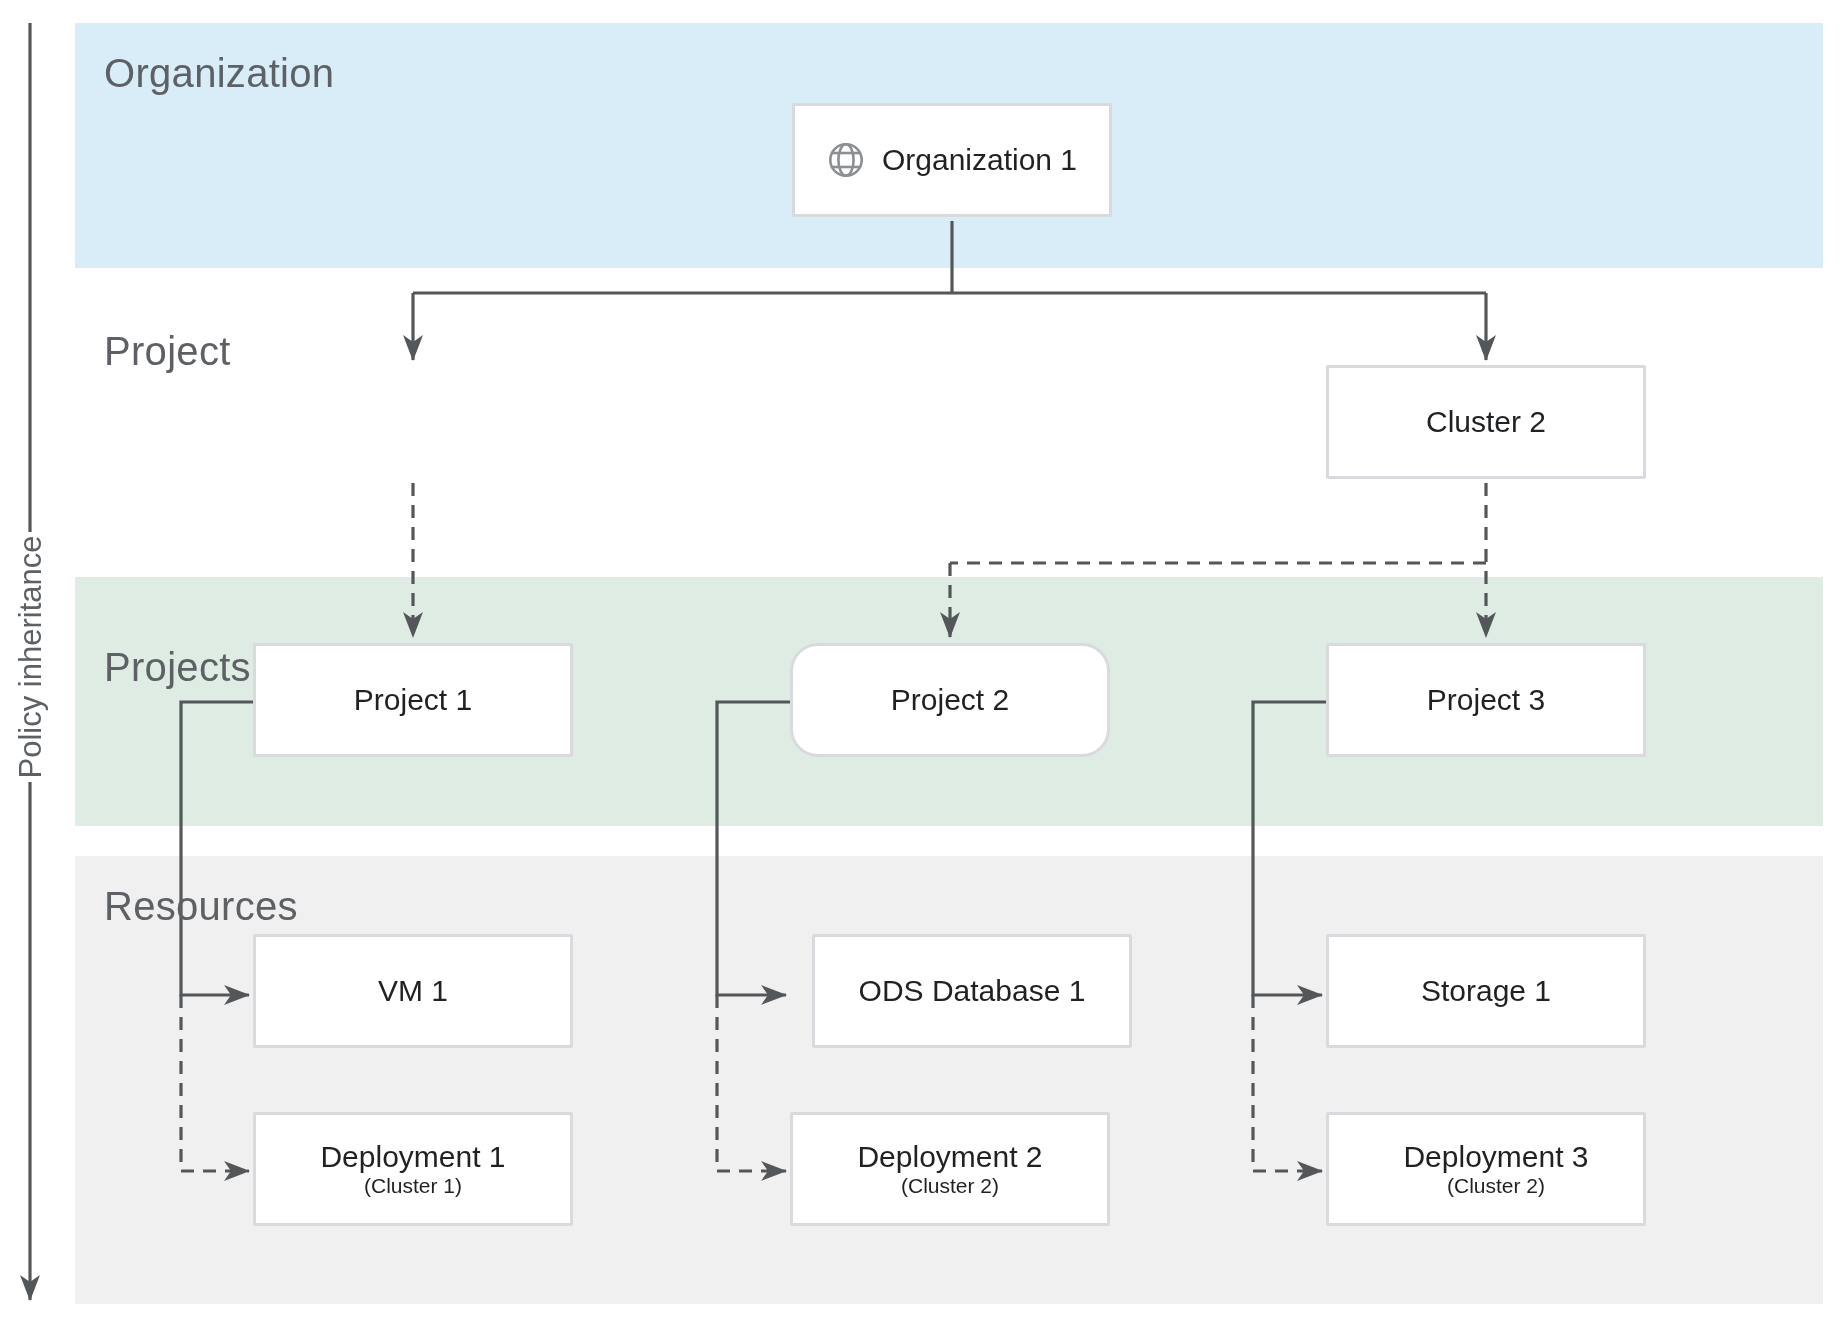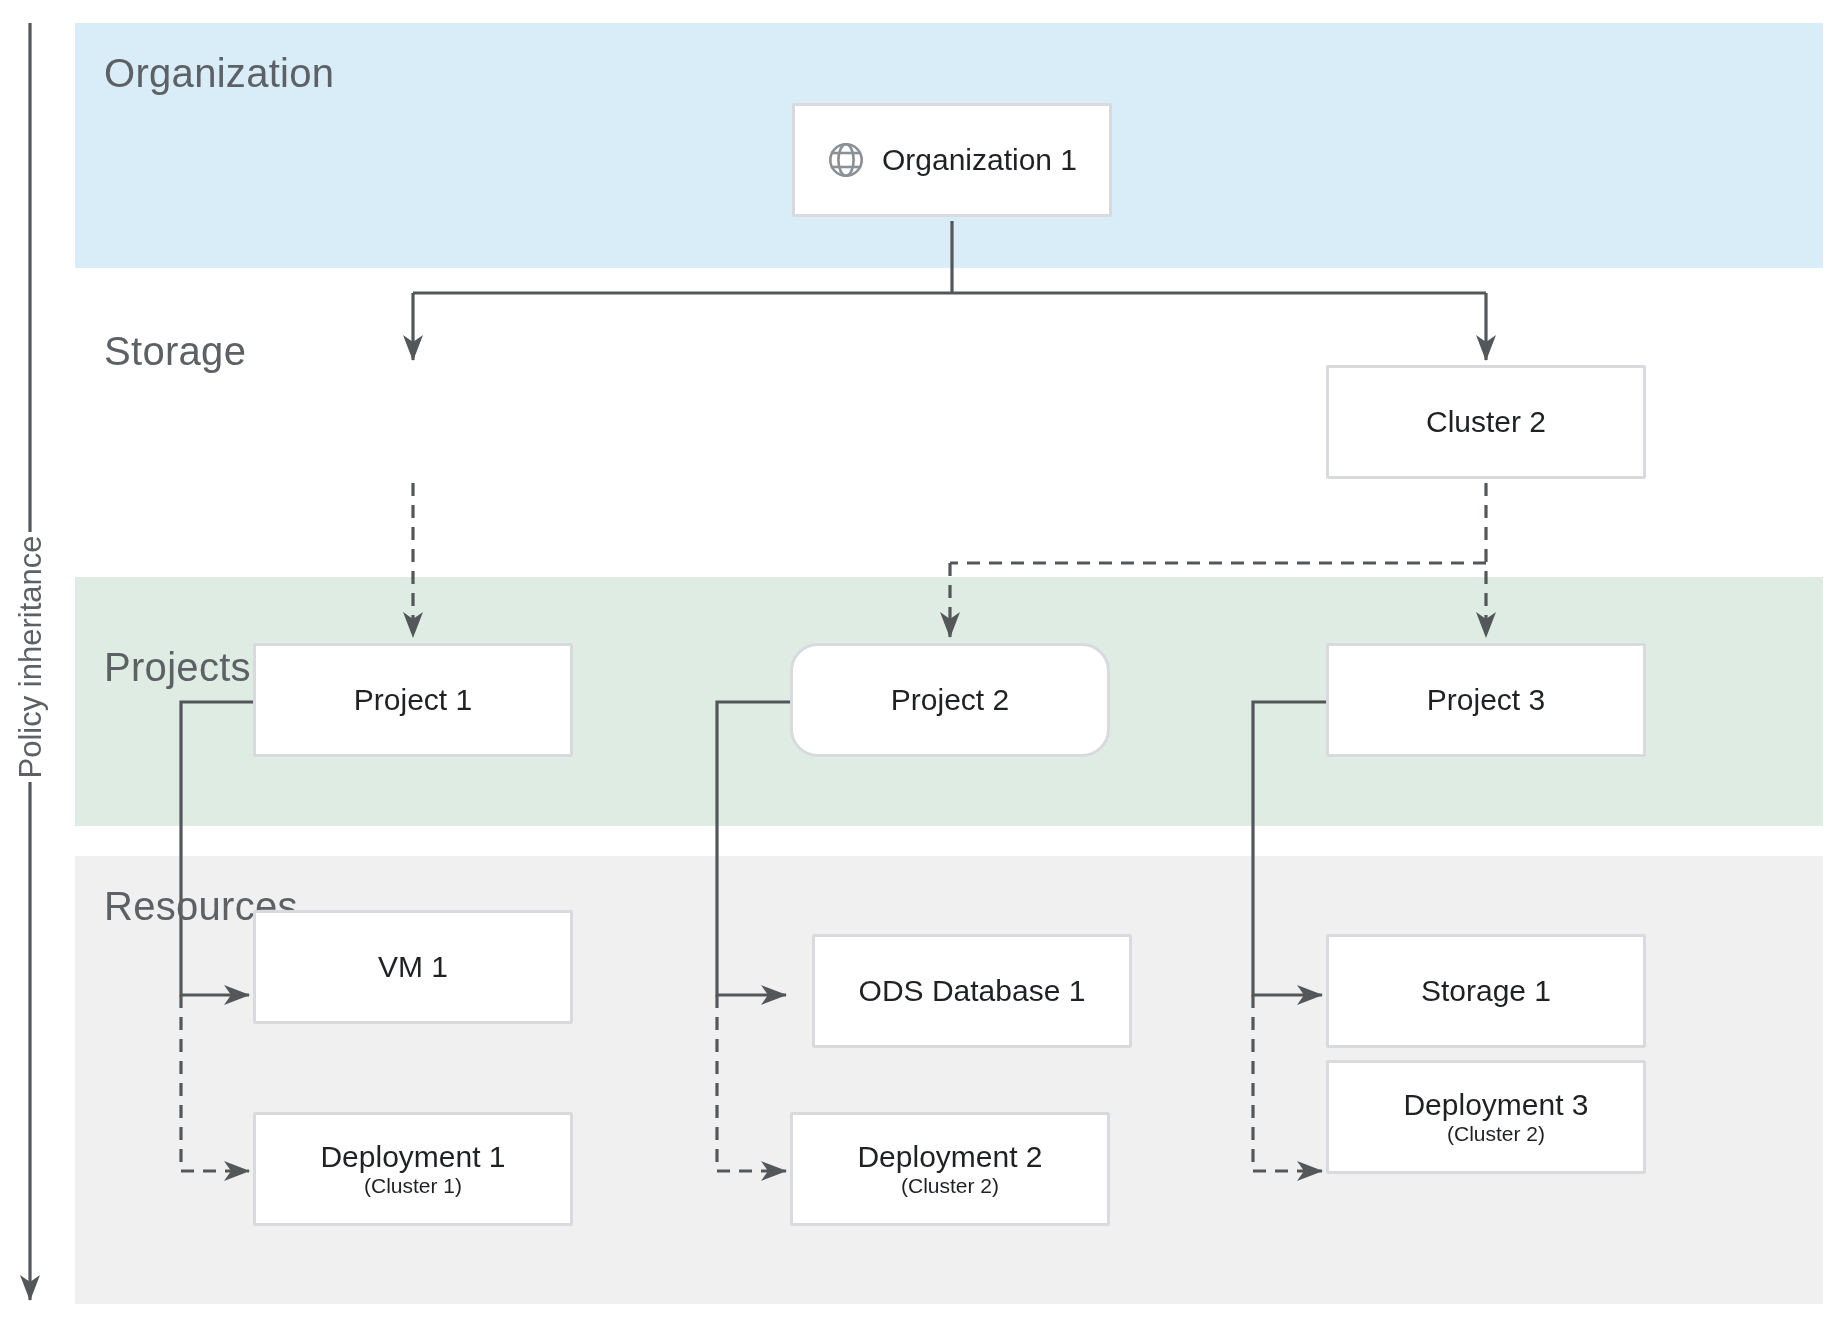--- a/index.html
+++ b/index.html
@@ -80,21 +80,21 @@
     <path class="ln" d="M253 702 H181 V995 H249" marker-end="url(#ah)"></path>
     <path class="ln" d="M790 702 H717 V995 H786" marker-end="url(#ah)"></path>
     <path class="ln" d="M1326 702 H1253 V995 H1322" marker-end="url(#ah)"></path>
 
     <path class="ln dash" d="M181 995 V1171 H249" marker-end="url(#ah)"></path>
     <path class="ln dash" d="M717 995 V1171 H786" marker-end="url(#ah)"></path>
     <path class="ln dash" d="M1253 995 V1171 H1322" marker-end="url(#ah)"></path>
   </svg>
 
   <div class="band-label lbl-organization">Organization</div>
-  <div class="band-label lbl-clusters">Storage</div>
+  <div class="band-label lbl-clusters">Project</div>
   <div class="band-label lbl-projects">Projects</div>
   <div class="band-label lbl-resources">Resources</div>
 
   <div class="axis-label">Policy inheritance</div>
 
   <div class="node row" style="left:792px; top:103px;">
     <svg class="globe" width="38" height="38" viewBox="0 0 38 38">
       <circle cx="19" cy="19" r="15.7"></circle>
       <ellipse cx="19" cy="19" rx="7.6" ry="15.7"></ellipse>
       <line x1="5" y1="12" x2="33" y2="12"></line>
@@ -110,36 +110,36 @@
   <div class="node" style="left:253px; top:643px;">
     <span>Project 1</span>
   </div>
   <div class="node" style="left:790px; top:643px;border-radius:28px;">
     <span>Project 2</span>
   </div>
   <div class="node" style="left:1326px; top:643px;">
     <span>Project 3</span>
   </div>
 
-  <div class="node" style="left:253px; top:910px;align-items:center;">
+  <div class="node" style="left:253px; top:934px;align-items:center;">
     <span>VM 1</span>
   </div>
   <div class="node" style="left:790px; top:934px;margin-left:22px;">
     <span>ODS Database 1</span>
   </div>
   <div class="node" style="left:1326px; top:934px;">
     <span>Storage 1</span>
   </div>
 
   <div class="node" style="left:253px; top:1112px;">
     <span>Deployment 1</span>
     <span class="sub">(Cluster 1)</span>
   </div>
   <div class="node" style="left:790px; top:1112px;">
     <span>Deployment 2</span>
     <span class="sub">(Cluster 2)</span>
   </div>
-  <div class="node" style="left:1326px; top:1060px;padding-left:20px;">
+  <div class="node" style="left:1326px; top:1112px;padding-left:20px;">
     <span>Deployment 3</span>
     <span class="sub">(Cluster 2)</span>
   </div>
 
 </div>
 
 </body></html>

